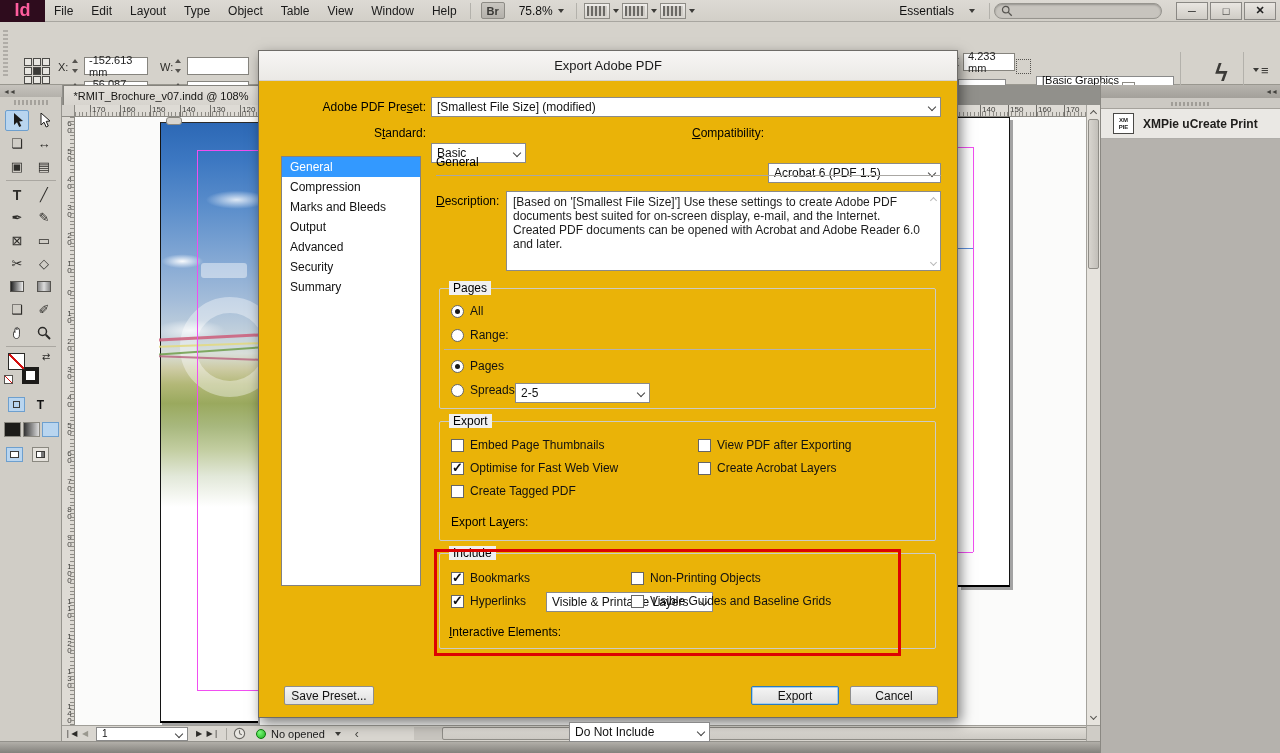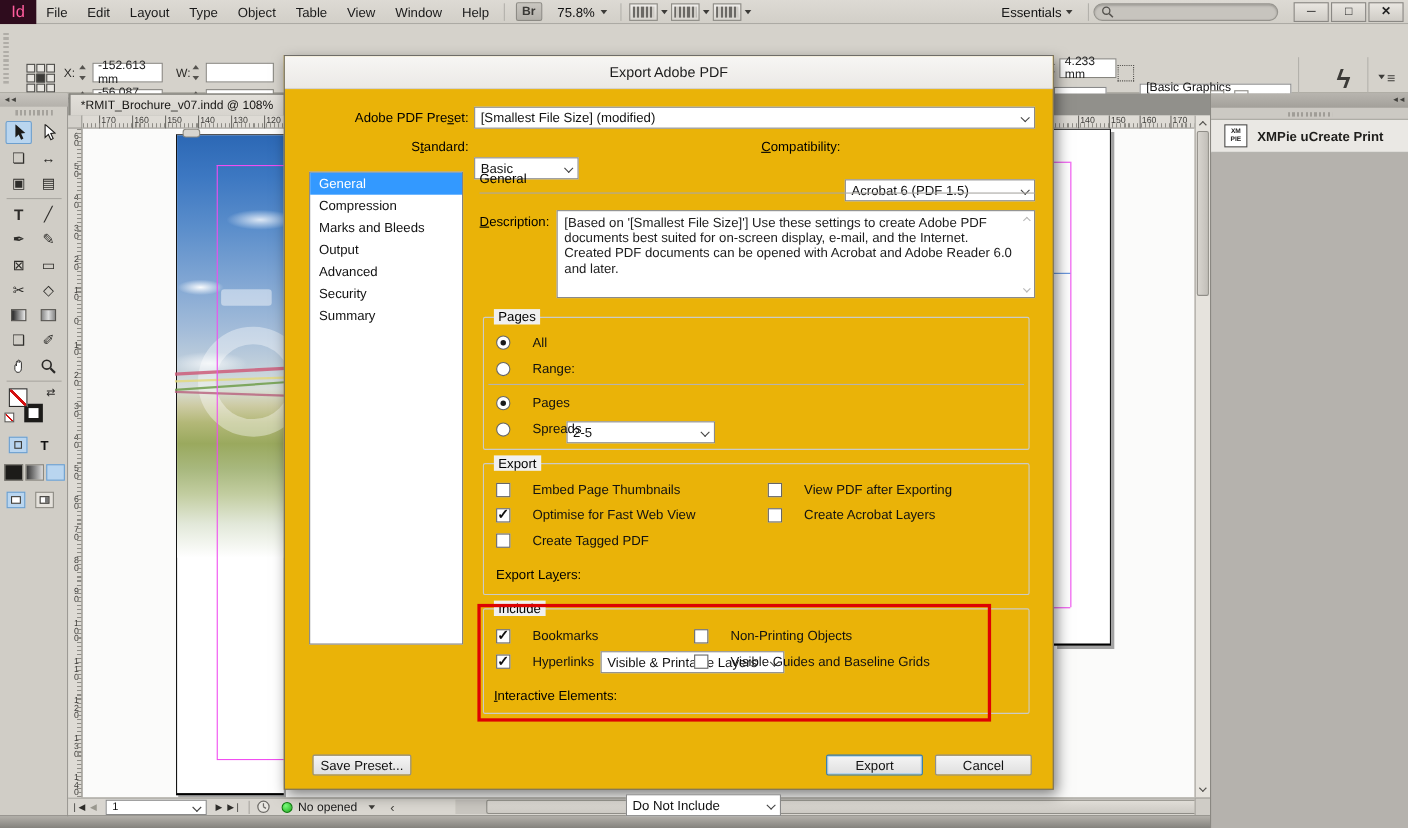--- a/index.html
+++ b/index.html
@@ -1,29 +1,29 @@
 <!DOCTYPE html>
 <html><head>
 <meta charset="utf-8">
 <style>
   *{margin:0;padding:0;box-sizing:border-box}
   html,body{width:1280px;height:753px;overflow:hidden}
   body{font-family:"Liberation Sans",sans-serif;background:#d5d2cb;position:relative;font-size:12px;color:#111}
   .abs{position:absolute}
   
   .menubar{position:absolute;left:0;top:0;width:1280px;height:22px;background:linear-gradient(#dddad4,#d2cfc8);border-bottom:1px solid #a8a6a0;display:flex;align-items:center}
-  .logo{width:33px;height:22px;background:#2e0c1d;color:#ff5d9e;font-weight:normal;font-size:15px;display:flex;align-items:center;justify-content:center}
+  .logo{width:45px;height:22px;background:#2e0c1d;color:#ff5d9e;font-weight:bold;font-size:18px;display:flex;align-items:center;justify-content:center}
   .menu-item{padding:0 9px;font-size:12px;color:#1a1a1a;height:22px;display:flex;align-items:center;cursor:default}
   .mb-sep{width:1px;height:16px;background:#b3b1ab;margin:0 4px}
   .br-btn{width:24px;height:17px;background:linear-gradient(#c9c6c0,#b3b0aa);border:1px solid #8d8b85;border-radius:2px;font-size:11px;font-weight:bold;color:#3a3936;display:flex;align-items:center;justify-content:center;margin:0 6px}
   .zoom-ctl{display:flex;align-items:center;gap:5px;padding:0 8px;font-size:12px}
   .mb-icon{width:26px;height:16px;border:1px solid #8d8b85;background:linear-gradient(#efedea,#d8d5cf);margin:0 3px;position:relative}
   .mb-icon i{position:absolute;inset:2px;background:repeating-linear-gradient(90deg,#6b6965 0 2px,#cfccc6 2px 4px)}
   .caret{width:0;height:0;border-left:3.5px solid transparent;border-right:3.5px solid transparent;border-top:4px solid #3c3b38;display:inline-block}
-  .workspace{display:flex;align-items:center;gap:4px;padding:0 10px;font-size:12px}
+  .workspace{display:flex;align-items:center;gap:15px;padding:0 10px;font-size:12px}
   .searchbox{width:168px;height:16px;border-radius:8px;background:#c7c4be;border:1px solid #96948e;box-shadow:inset 0 1px 2px rgba(0,0,0,.25);display:flex;align-items:center;padding:0 6px;gap:4px}
   .winbtns{display:flex;gap:2px;margin-left:14px;margin-right:4px}
   .winbtn{width:32px;height:18px;border:1px solid #8a8884;background:linear-gradient(#e9e6e1,#cfccc6);display:flex;align-items:center;justify-content:center;font-size:11px;font-weight:bold;color:#222}
   
   .controlbar{position:absolute;left:0;top:22px;width:1280px;height:63px;background:#d5d2cb;border-bottom:1px solid #99978f}
   .gripper-v{position:absolute;left:3px;top:8px;width:5px;height:46px;background:repeating-linear-gradient(#b0ada7 0 2px,#d5d2cb 2px 4px)}
   .proxy{position:absolute;left:24px;top:36px;width:26px;height:26px;display:grid;grid-template-columns:repeat(3,1fr);grid-template-rows:repeat(3,1fr);gap:1px}
   .proxy i{border:1px solid #4c4b48;background:#e8e6e1}
   .proxy i.c{background:#3b3a37}
   .cb-lab{font-size:11px;color:#2c2b28}
@@ -94,21 +94,21 @@
   .d-rule{position:absolute;left:177px;top:124px;width:505px;height:1px;background:#a9a7a3}
   .descbox{position:absolute;left:247px;top:140px;width:435px;height:80px;background:#fff;border:1px solid #8a8a8a;padding:3px 16px 3px 6px;font-size:12px;line-height:14px;color:#1c1c1c;overflow:hidden}
   .desc-ar{position:absolute;width:8px;height:8px;display:flex;align-items:center;justify-content:center}
   .desc-ar .chev{width:5px;height:5px;border-right:1.3px solid #b9b9b9;border-bottom:1.3px solid #b9b9b9;display:block}
   .fs{position:absolute;border:1px solid #cbcbc7;border-radius:2px}
   .fs-legend{position:absolute;top:-8px;left:9px;background:#f0f0f0;padding:0 4px;font-size:12px;color:#000}
   .radio{width:13px;height:13px;border:1px solid #666;border-radius:50%;background:#fff;position:relative;display:inline-block}
   .radio[data-checked="true"]::after{content:"";position:absolute;left:3px;top:3px;width:5px;height:5px;border-radius:50%;background:#1a1a1a}
   .cbx{width:13px;height:13px;border:1px solid #666;background:#fff;position:relative;display:inline-block}
   .cbx[data-checked="true"]::after{content:"✓";position:absolute;left:0;top:-3px;font-size:13px;font-weight:bold;color:#111}
-  .optrow{position:absolute;display:flex;align-items:center;gap:20px;font-size:12px;height:16px}
+  .optrow{position:absolute;display:flex;align-items:center;gap:6px;font-size:12px;height:16px}
   .red-annot{position:absolute;left:175px;top:498px;width:467px;height:107px;border:3px solid #dd0202;pointer-events:none;z-index:5}
   .btn{position:absolute;height:19px;background:linear-gradient(#f5f5f5,#dfdfdf);border:1px solid #8e8e8e;border-radius:2px;font-size:12px;display:flex;align-items:center;justify-content:center;color:#111}
   .btn.default{border:1px solid #2d7bbd;box-shadow:inset 0 0 0 1px #a4cdee}
 </style>
 </head>
 <body>
 
 <div class="menubar">
   <div class="logo">Id</div>
   <span class="menu-item">File</span>

